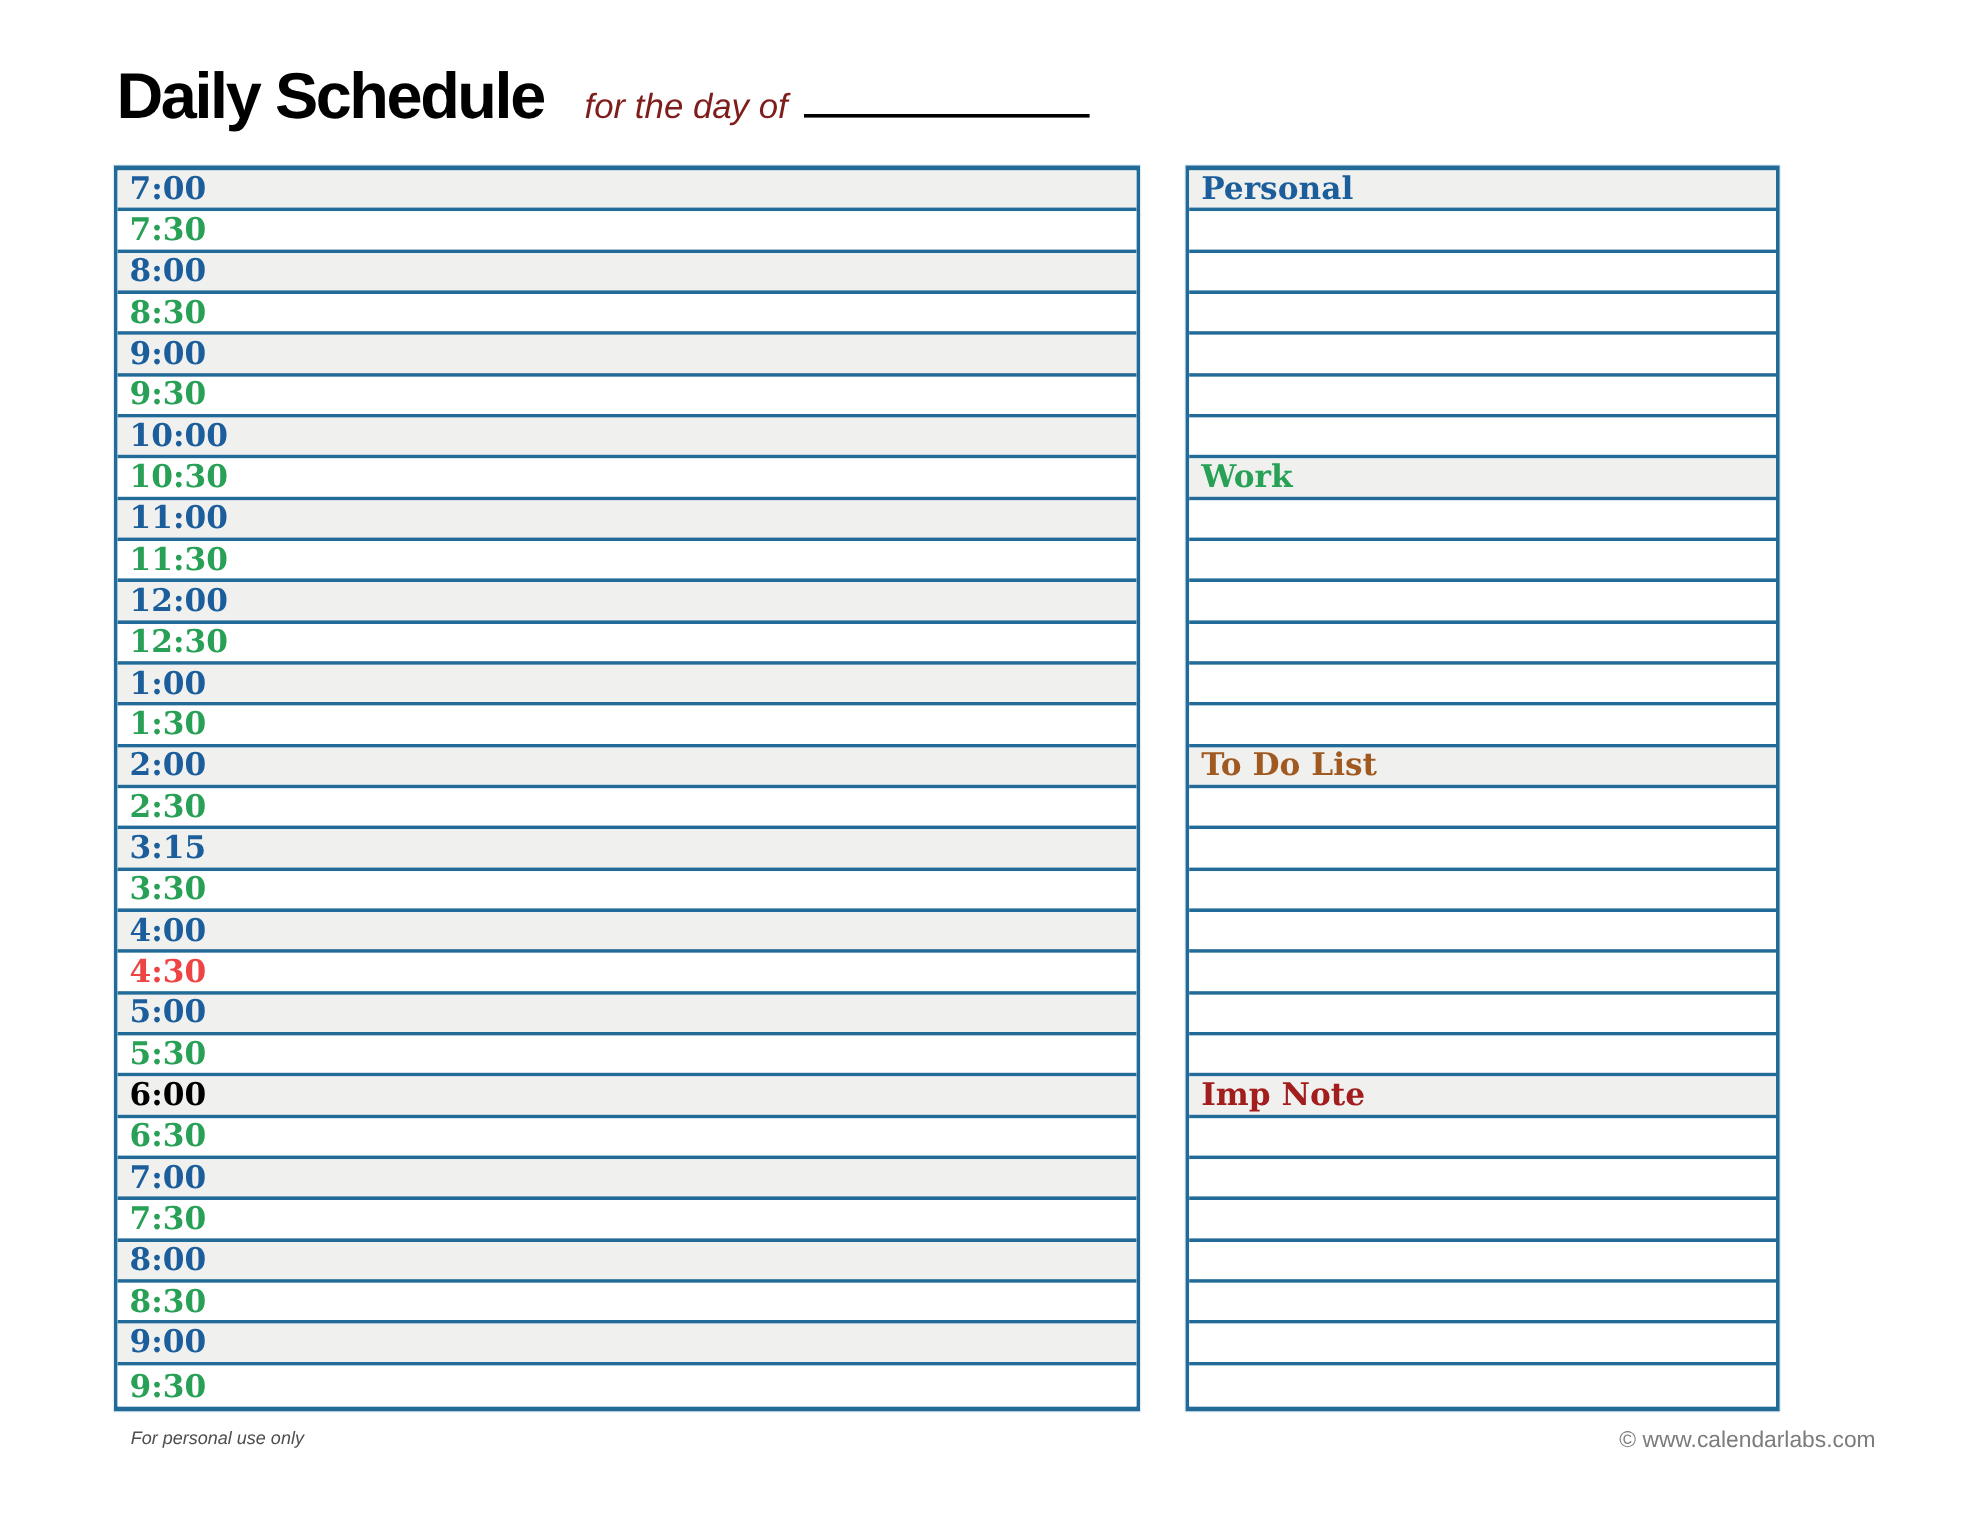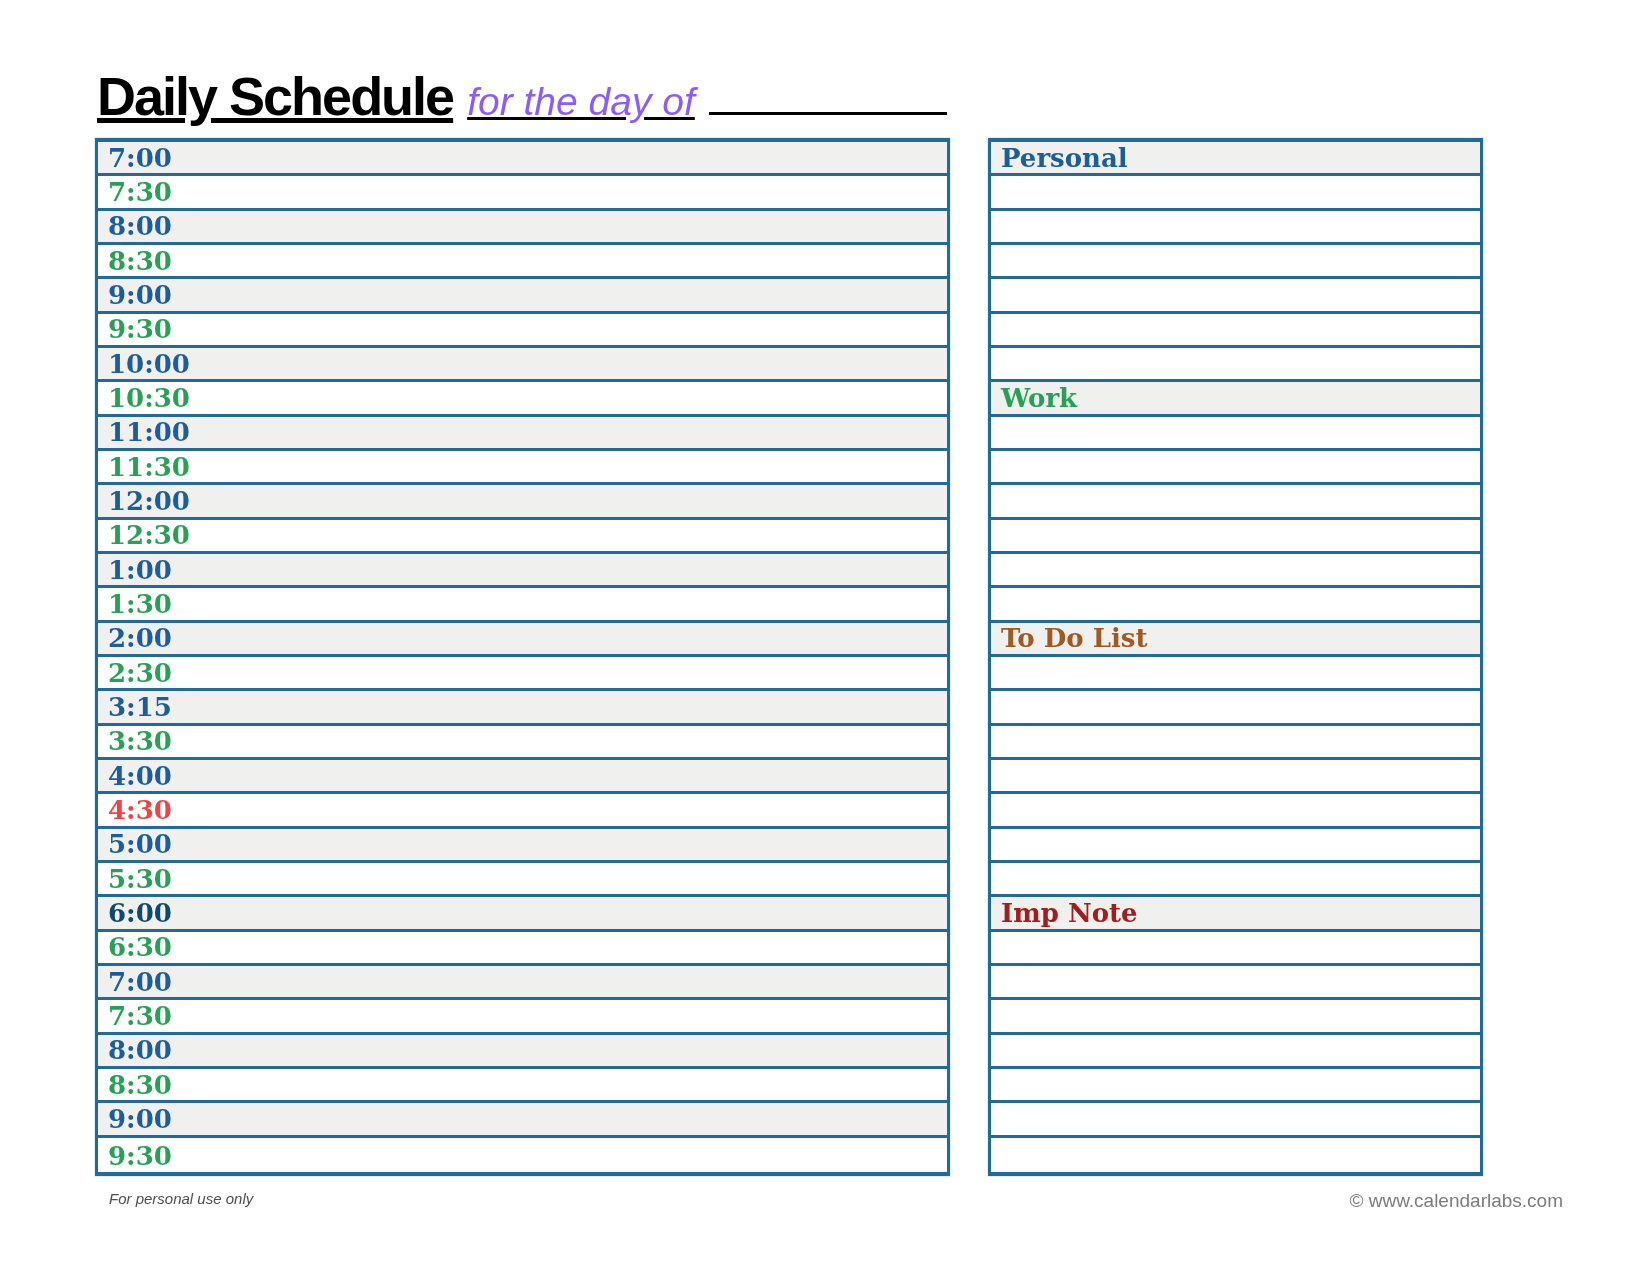--- a/index.html
+++ b/index.html
@@ -9,37 +9,37 @@
   html,body{margin:0;padding:0;background:#ffffff;}
   .page{
     position:relative;
     width:1650px;height:1275px;
     background:#ffffff;
     overflow:hidden;
     font-family:"Liberation Sans",sans-serif;
   }
   
   .hdr{
-    position:absolute;left:97px;top:68px;
-    display:flex;align-items:baseline;white-space:nowrap;text-decoration:underline;
+    position:absolute;left:97px;top:52px;
+    display:flex;align-items:baseline;white-space:nowrap;
   }
   .title{
     margin:0;
     font-family:"Liberation Sans",sans-serif;
     font-weight:bold;
     font-size:54px;
     letter-spacing:-2px;
     line-height:1.05;
     color:#000000;
   }
   .sub{
-    margin-left:14px;
+    margin-left:34px;
     font-style:italic;
-    font-size:39px;
-    color:#8b5cf6;
+    font-size:29px;
+    color:#7f1d1d;
   }
   .fill-line{
     display:inline-block;
     width:238px;height:0;
     margin-left:14px;
     border-bottom:3px solid #000000;
   }
   
   .sched-table{
     position:absolute;top:138px;height:1038px;
@@ -152,21 +152,21 @@
       <div class="row">
         <span class="cell-label" style="color: #ef4444;">4:30</span>
       </div>
       <div class="row shade">
         <span class="cell-label" style="color: rgb(27, 94, 155);">5:00</span>
       </div>
       <div class="row">
         <span class="cell-label" style="color: rgb(40, 161, 86);">5:30</span>
       </div>
       <div class="row shade">
-        <span class="cell-label" style="color: #0c4a6e;">6:00</span>
+        <span class="cell-label" style="color: #000000;">6:00</span>
       </div>
       <div class="row">
         <span class="cell-label" style="color: rgb(40, 161, 86);">6:30</span>
       </div>
       <div class="row shade">
         <span class="cell-label" style="color: rgb(27, 94, 155);">7:00</span>
       </div>
       <div class="row">
         <span class="cell-label" style="color: rgb(40, 161, 86);">7:30</span>
       </div>

